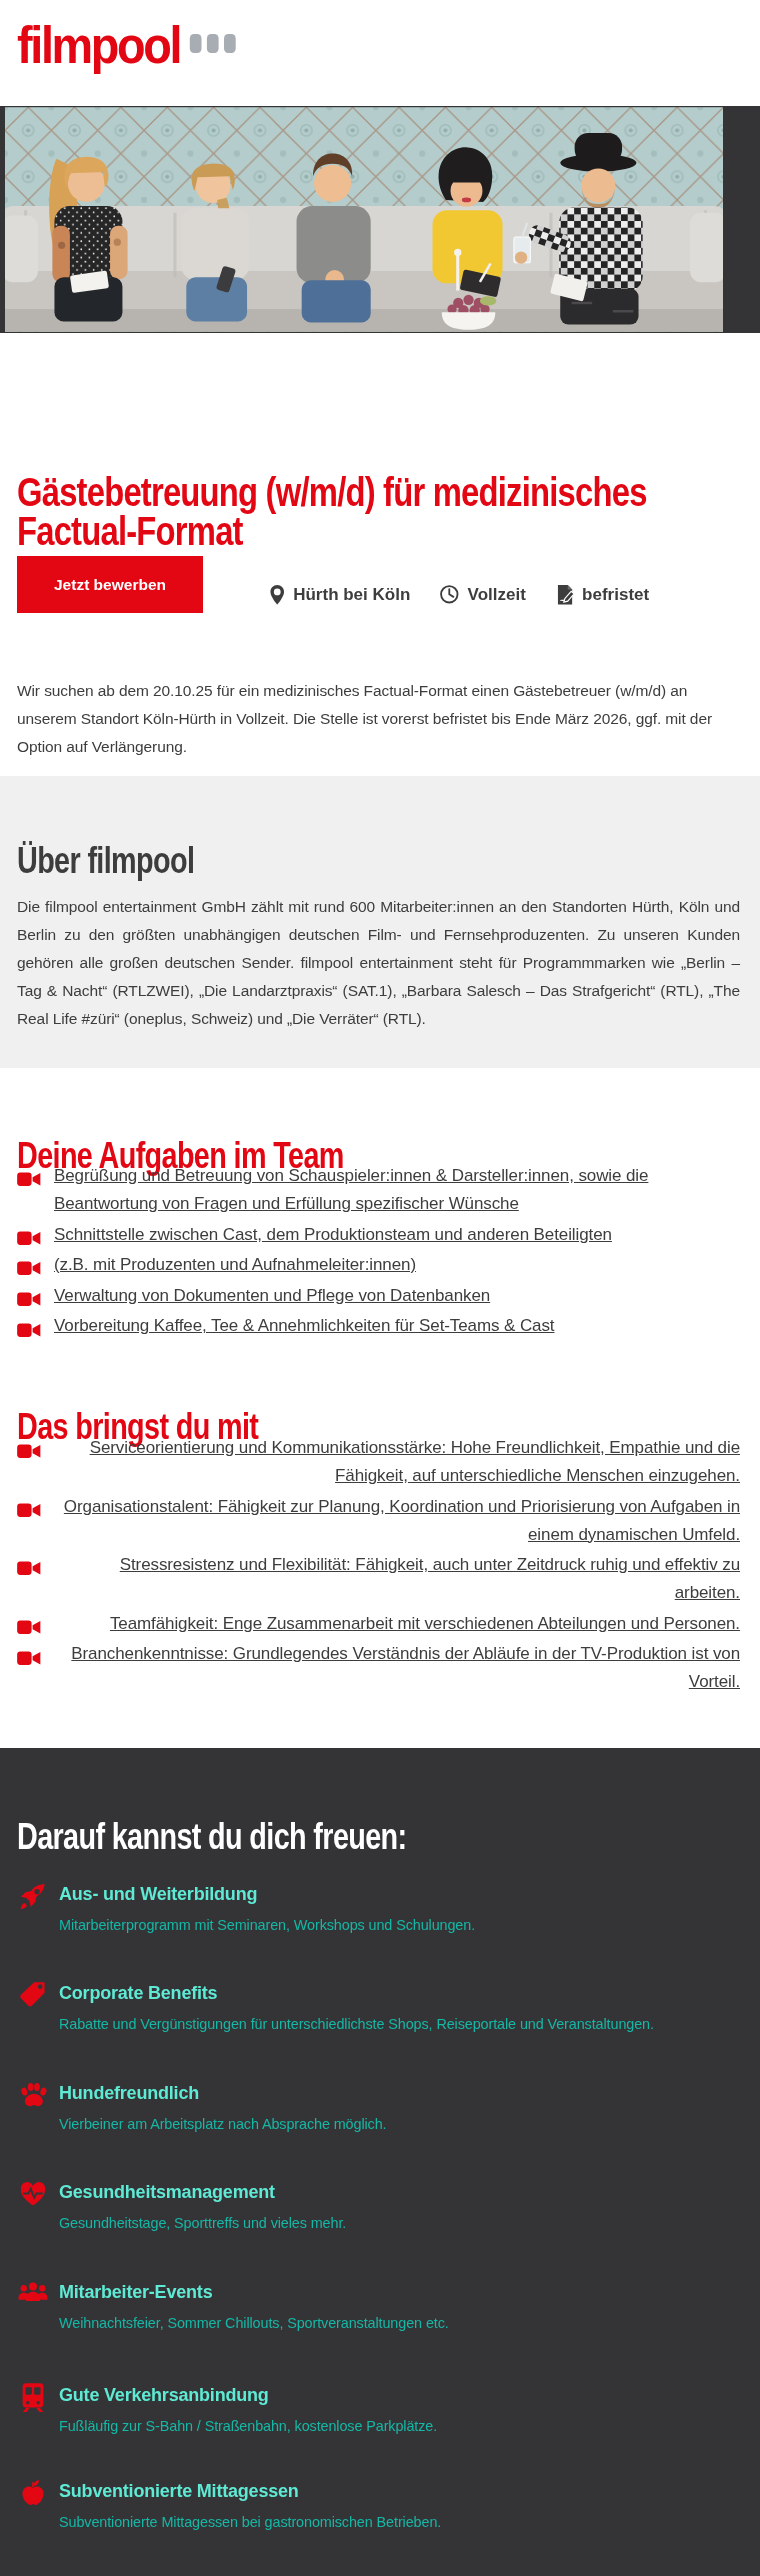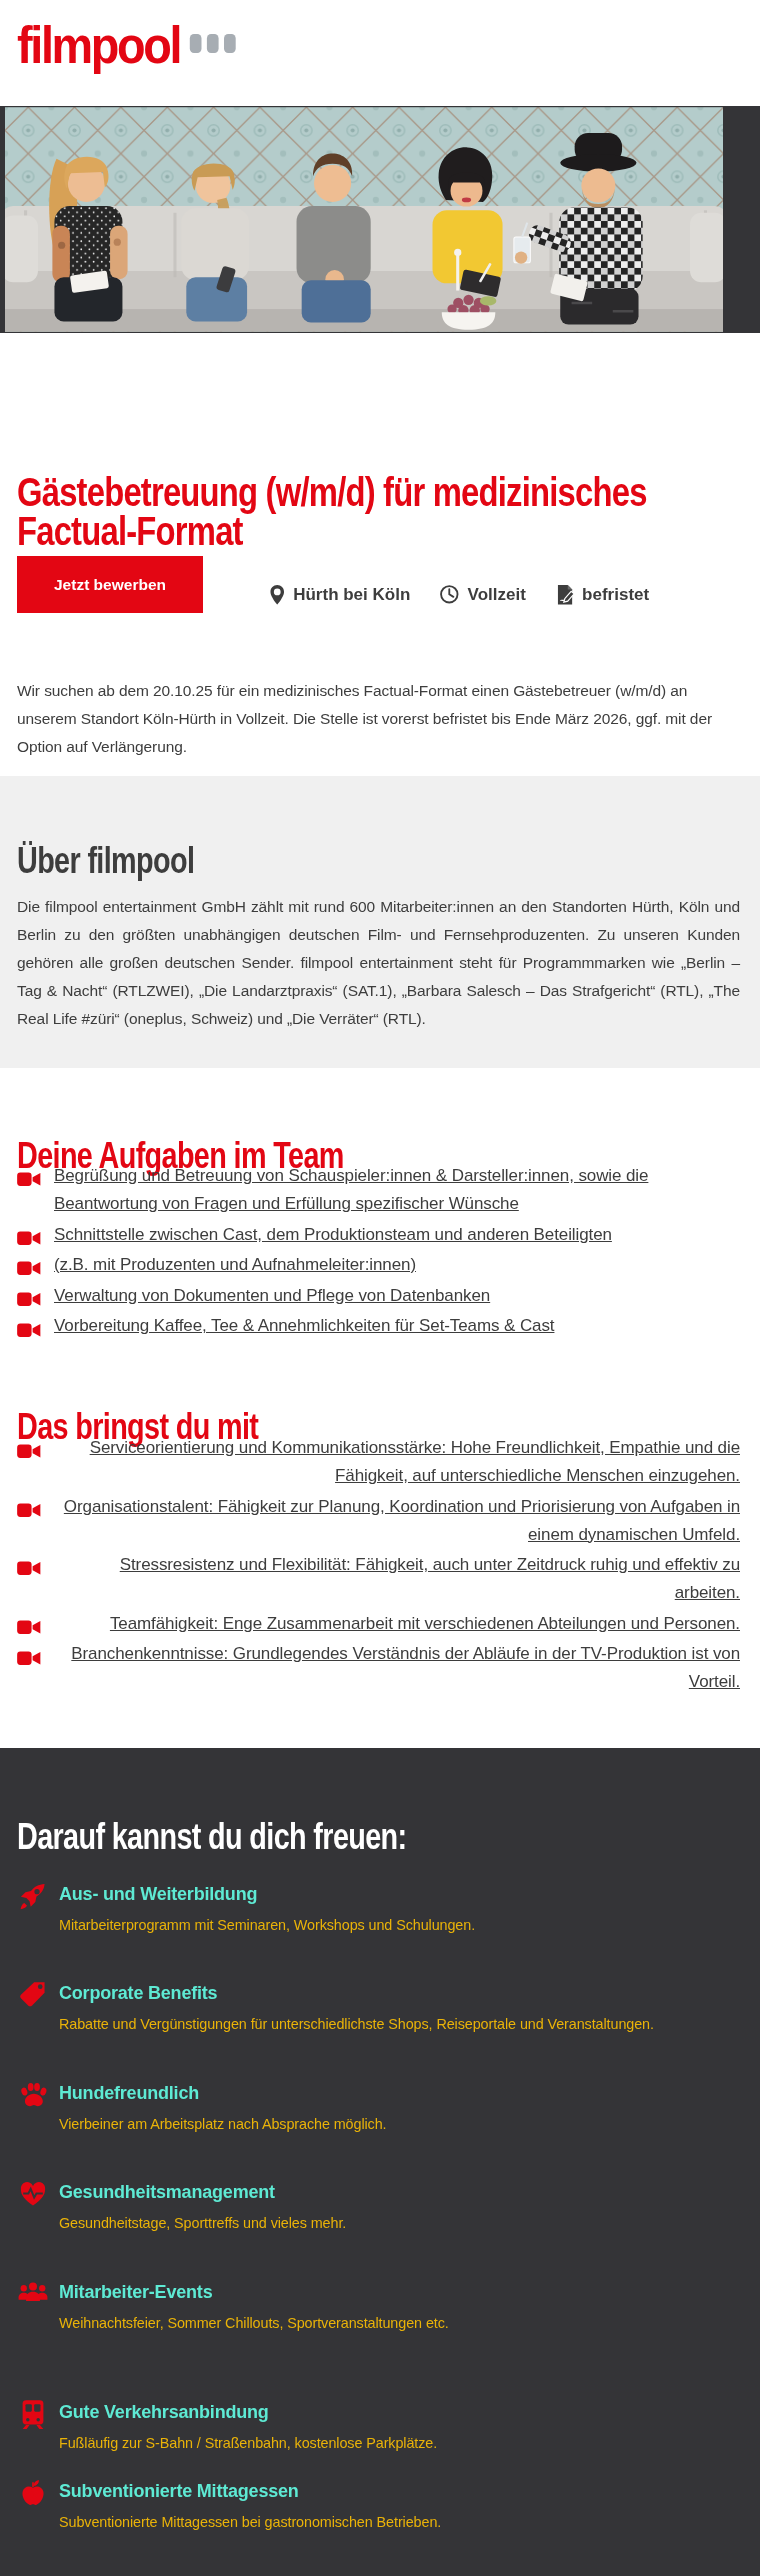--- a/index.html
+++ b/index.html
@@ -54,22 +54,22 @@
   .reqs-list{top:1434px;text-align:right;}
   .list li{position:relative;padding-left:37px;margin-bottom:2.6px;font-size:17px;line-height:28px;letter-spacing:-0.1px;text-decoration:underline;}
   .bullet-cam{position:absolute;left:0;top:6.7px;}
 
   
   .benefits-sec{top:1748px;height:838px;background:var(--dark);color:#fff;}
   .benefits-h{left:17px;top:41px;color:#fff;}
   .benefit{position:absolute;left:17px;width:723px;height:77px;}
   .benefit .bicon{position:absolute;left:1px;top:-2.1px;width:30px;height:30px;}
   .benefit h3{position:absolute;left:42px;top:0;margin:0;font-size:18px;font-weight:700;color:#5eead4;letter-spacing:-0.2px;line-height:23px;}
-  .benefit p{position:absolute;left:42px;top:33px;margin:0;font-size:14.4px;color:#eab308;line-height:18.5px;letter-spacing:-0.1px;}
-  .b1{top:135px;}.b2{top:234px;}.b3{top:334px;}.b4{top:433px;}.b5{top:533px;}.b6{top:653px;text-align:center;}.b7{top:732px;}
+  .benefit p{position:absolute;left:42px;top:33px;margin:0;font-size:14.4px;color:#14b8a6;line-height:18.5px;letter-spacing:-0.1px;}
+  .b1{top:135px;}.b2{top:234px;}.b3{top:334px;}.b4{top:433px;}.b5{top:533px;}.b6{top:636px;text-align:center;}.b7{top:732px;}
 </style>
 </head>
 <body>
 
 <div id="page">
 
   <header>
     <div class="logo">
       <span class="logo-text">filmpool</span>
       <span class="logo-dots">

